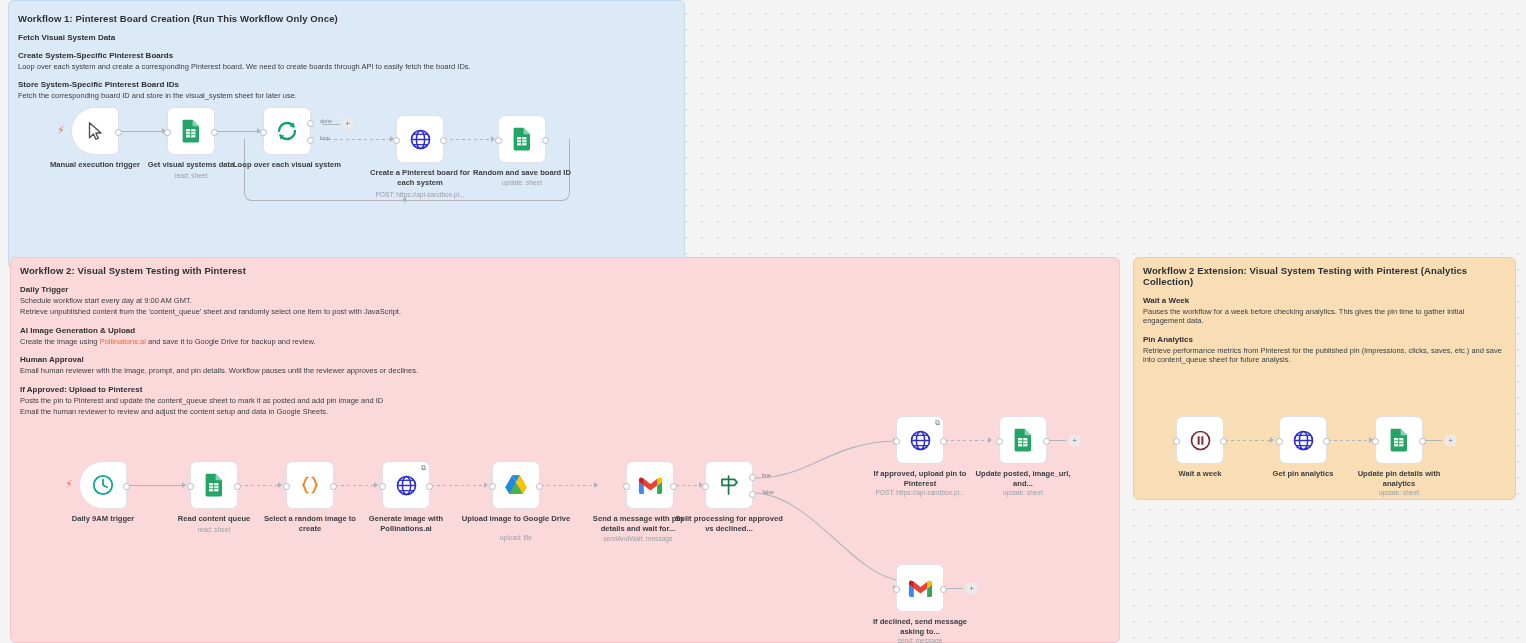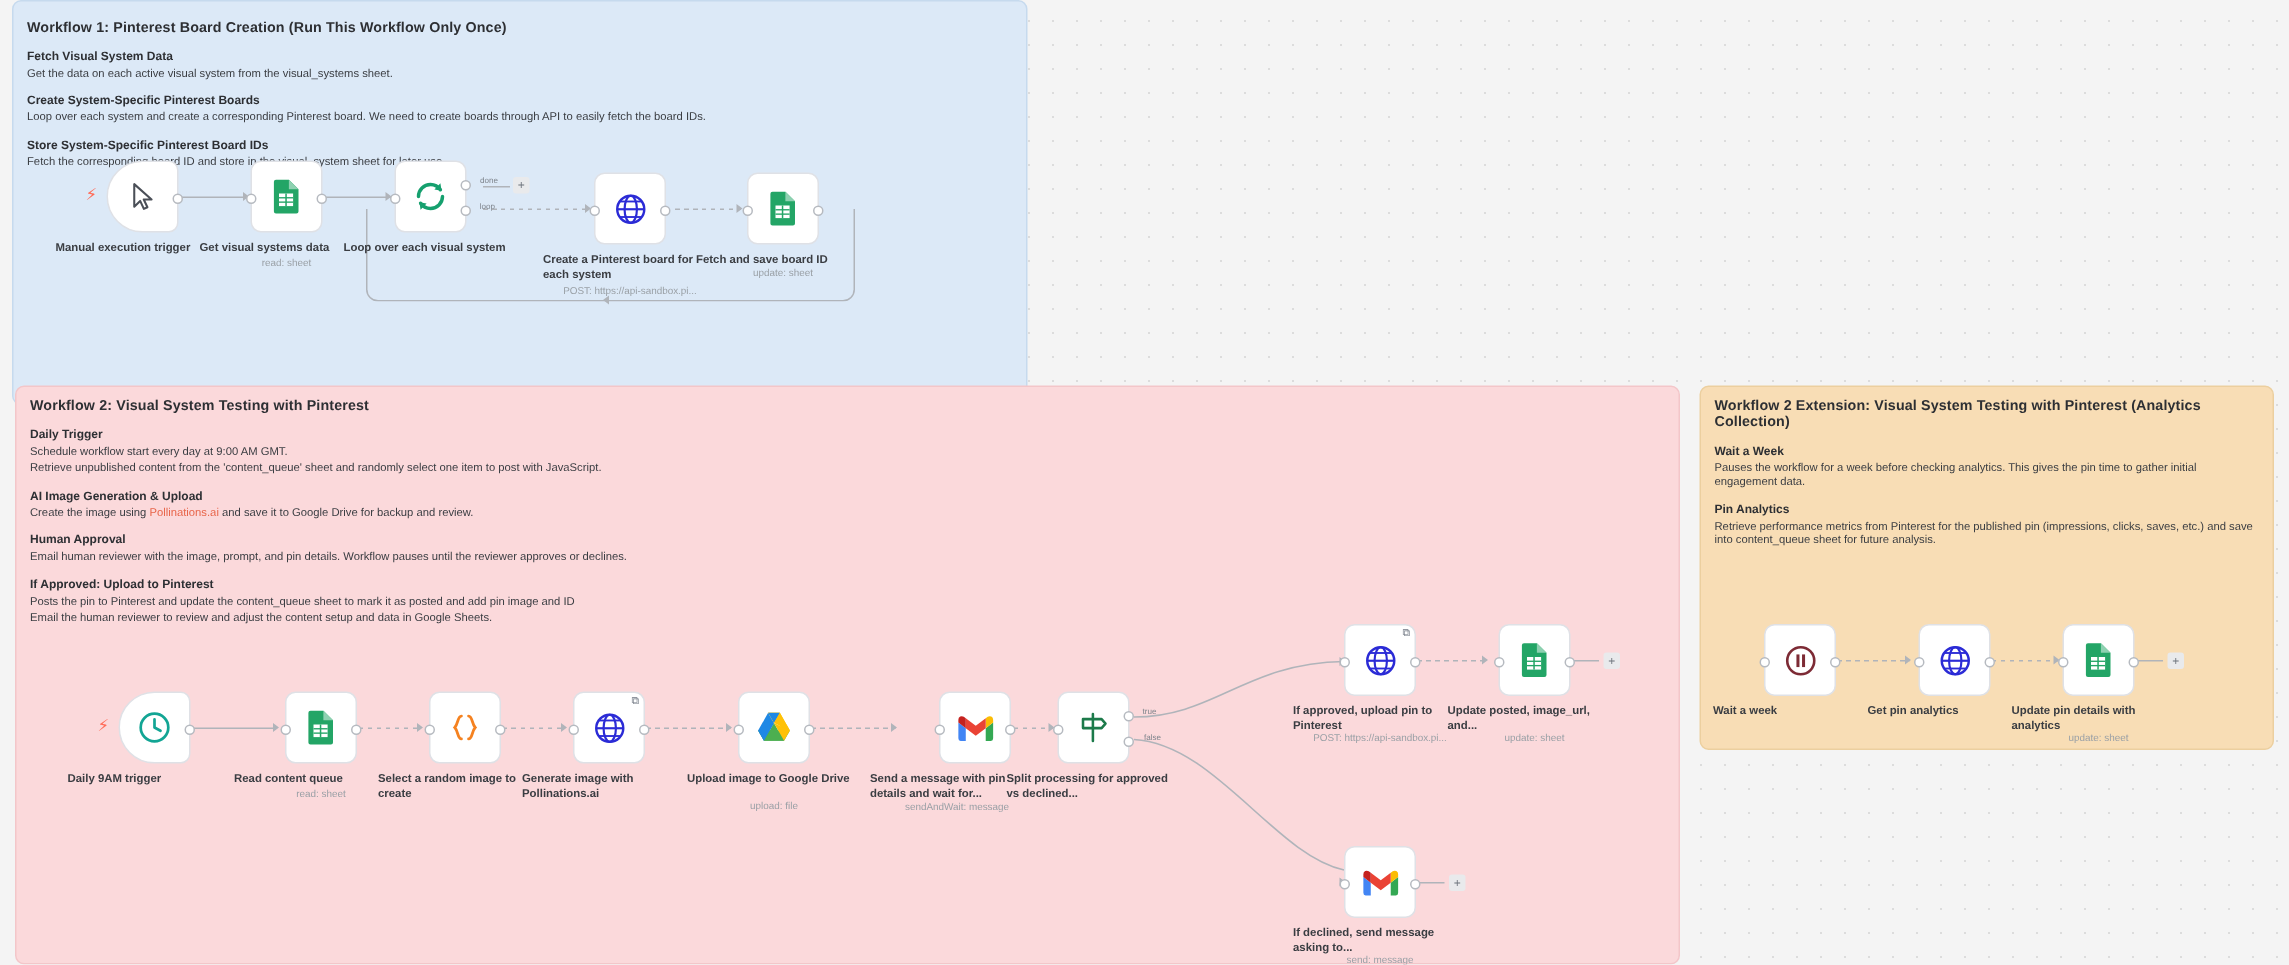--- a/index.html
+++ b/index.html
@@ -29,21 +29,21 @@
   
   .node{position:absolute;}
   .nbox{
     width:48px;height:48px;border-radius:7px;background:#ffffff;
     border:1px solid #dfe1e6;box-sizing:border-box;
     display:flex;align-items:center;justify-content:center;position:relative;
   }
   .nbox.trigger{border-top-left-radius:26px;border-bottom-left-radius:26px;}
   .nlabel{
     position:absolute;left:50%;transform:translateX(-50%);top:53px;
-    width:116px;text-align:left;font-size:7.6px;color:#3a3d42;line-height:1.3;
+    width:116px;text-align:center;font-size:7.6px;color:#3a3d42;line-height:1.3;
     font-weight:600;white-space:normal;
   }
   .nsub{
     position:absolute;left:50%;transform:translateX(-50%);
     width:134px;text-align:center;font-size:6.6px;color:#9aa0a6;line-height:1.2;
   }
 
   
   .port{position:absolute;width:7px;height:7px;border-radius:50%;background:#fff;border:1.2px solid #b6bac0;box-sizing:border-box;top:20.5px;}
   .port.in{left:-4px;}
@@ -65,21 +65,20 @@
   svg{display:block;overflow:visible;}
 </style>
 </head>
 <body>
 
 <div class="canvas">
 
   <div class="sticky" id="sticky-1">
     <div class="title">Workflow 1: Pinterest Board Creation (Run This Workflow Only Once)</div>
     <div class="h">Fetch Visual System Data</div>
-    <div class="p">Get the data on each active visual system from the visual_systems sheet.</div>
     <div class="h">Create System-Specific Pinterest Boards</div>
     <div class="p">Loop over each system and create a corresponding Pinterest board. We need to create boards through API to easily fetch the board IDs.</div>
     <div class="h">Store System-Specific Pinterest Board IDs</div>
     <div class="p">Fetch the corresponding board ID and store in the visual_system sheet for later use.</div>
   </div>
 
   <div class="sticky" id="sticky-2">
     <div class="title">Workflow 2: Visual System Testing with Pinterest</div>
     <div class="h">Daily Trigger</div>
     <div class="p">Schedule workflow start every day at 9:00 AM GMT.</div>
@@ -186,21 +185,21 @@
         <path d="M3 0.8 h8.6 L18 7.2 V22 a1.4 1.4 0 0 1-1.4 1.4 H3 A1.4 1.4 0 0 1 1.6 22 V2.2 A1.4 1.4 0 0 1 3 0.8z" fill="#23a566"></path>
         <path d="M11.6 0.8 L18 7.2 h-6.4z" fill="#8ed1b1"></path>
         <rect x="5" y="10" width="9.4" height="8.4" fill="#ffffff"></rect>
         <rect x="5" y="12.4" width="9.4" height="0.9" fill="#23a566"></rect>
         <rect x="5" y="15.3" width="9.4" height="0.9" fill="#23a566"></rect>
         <rect x="9.2" y="10" width="1" height="8.4" fill="#23a566"></rect>
       </svg>
       <div class="port in"></div>
       <div class="port out"></div>
     </div>
-    <div class="nlabel">Fetch and save board ID</div>
+    <div class="nlabel">Random and save board ID</div>
     <div class="nsub" style="top:64px;">update: sheet</div>
   </div>
 
   <div class="wire" style="left:129px;top:485px;width:54px;"></div>
   <div class="arrowhead" style="left:182px;top:482px;"></div>
 
   <div class="wire dot" style="left:239px;top:485px;width:42px;"></div>
   <div class="arrowhead" style="left:278px;top:482px;"></div>
 
   <div class="wire dot" style="left:335px;top:485px;width:42px;"></div>

